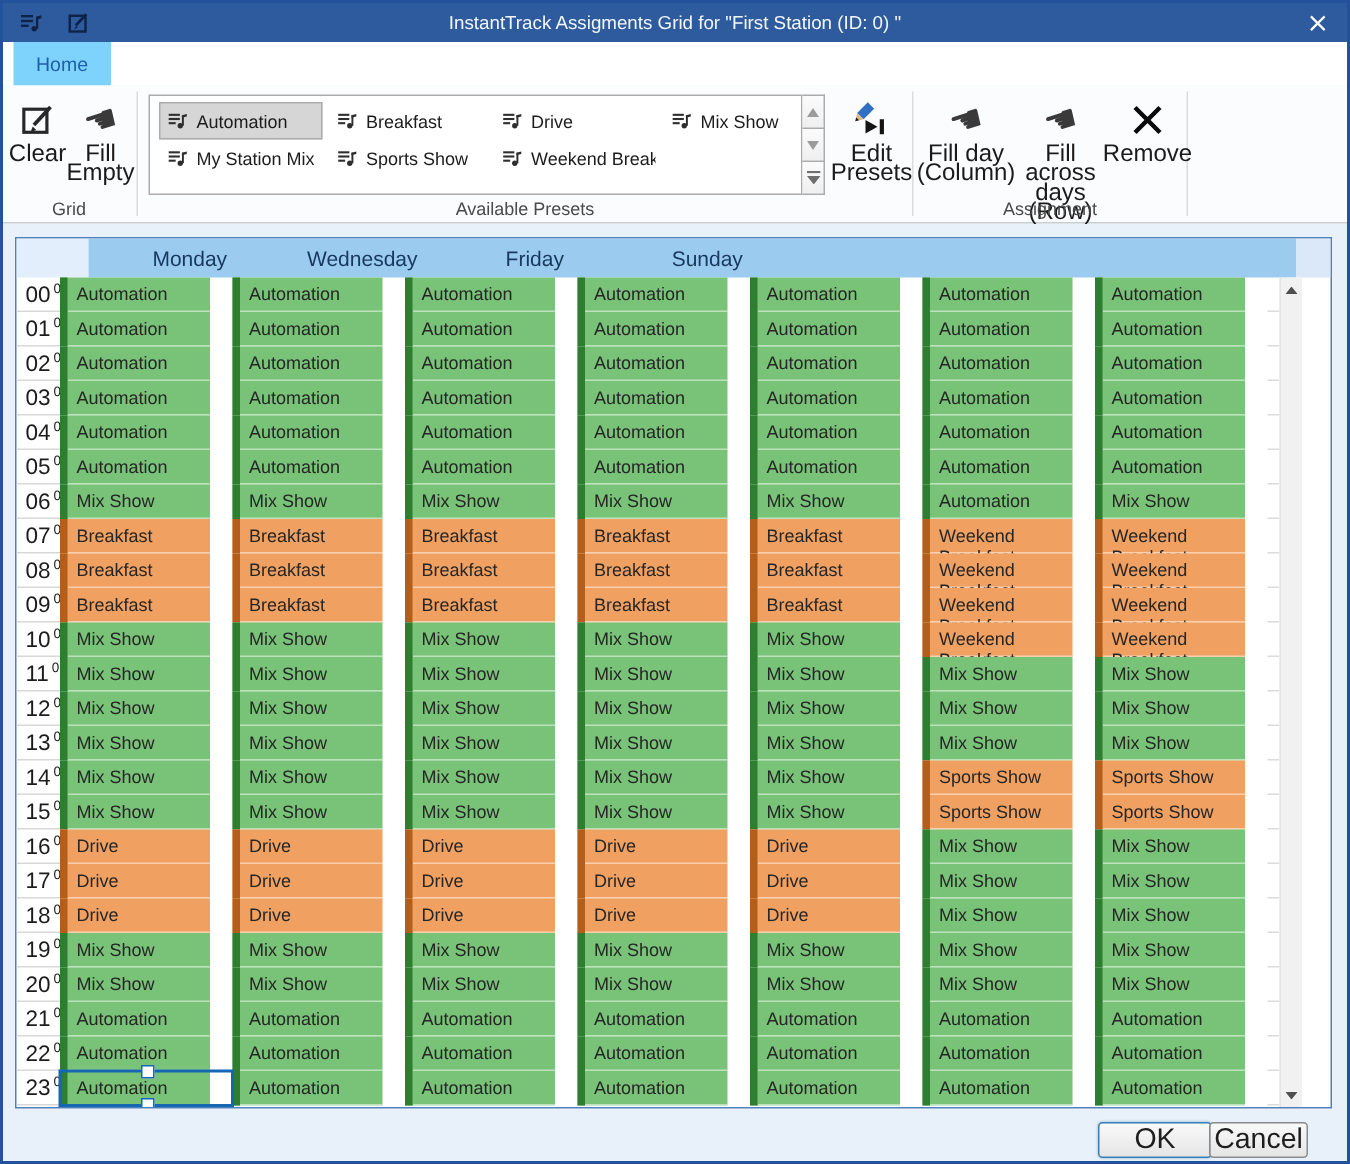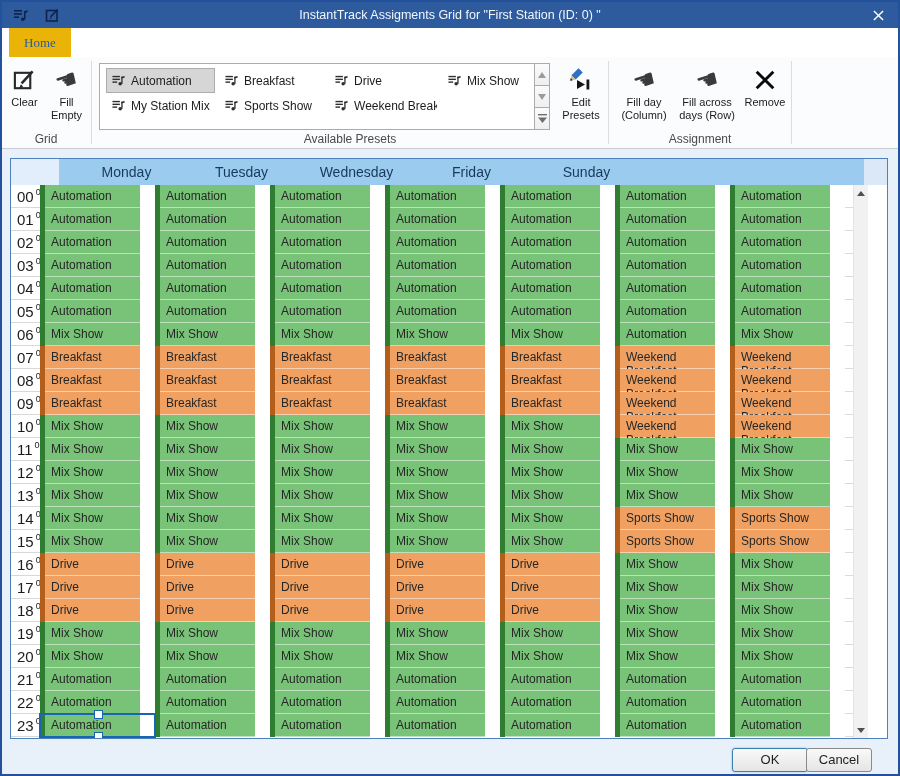--- a/index.html
+++ b/index.html
@@ -9,29 +9,29 @@
     border:2px solid #24519B; background:#E8F1FA; overflow:hidden;
   }
   
   .titlebar { position:relative; height:26px; background:#2D5B9E; display:flex; align-items:center; }
   .tb-icons { display:flex; gap:14px; margin-left:10px; }
   .tb-icon { width:17px; height:17px; display:flex; align-items:center; justify-content:center; cursor:default; }
   .tb-title { position:absolute; left:0; right:0; text-align:center; color:#F2F6FB; font-size:12.5px; }
   .tb-close { position:absolute; right:12px; top:6px; width:16px; height:15px; display:flex; align-items:center; justify-content:center; }
   
   .tabbar { height:29px; background:#FFFFFF; display:flex; align-items:stretch; }
-  .tab { margin-left:7px; padding:0 15px; background:#eab308; color:#1F5FA9; font-size:13px; display:flex; align-items:center;font-family:Liberation Serif, serif; }
+  .tab { margin-left:7px; padding:0 15px; background:#7dd3fc; color:#1F5FA9; font-size:13px; display:flex; align-items:center; }
   
   .ribbon { position:relative; height:92px; background:#FBFCFD; border-bottom:1px solid #C9CDD1; display:flex; }
   .rgroup { position:relative; padding-top:5px; height:100%; }
   .rgroup-label { position:absolute; bottom:2px; left:0; right:0; text-align:center; font-size:12px; color:#4A4A4A; }
   .rsep { width:1px; background:#DCDCDC; margin:4px 1px; }
   .bigbtn { display:flex; flex-direction:column; align-items:center; padding-top:2px; cursor:default; }
   .bigbtn .icon { height:32px; display:flex; align-items:center; justify-content:center; }
-  .bigbtn .blabel { font-size:11px; line-height:13px; color:#1B1B1B; text-align:center; }
+  .bigbtn .blabel { font-size:16px; line-height:13px; color:#1B1B1B; text-align:center; }
   .hand { font-family:"DejaVu Sans", sans-serif; font-size:25px; color:#3A3A3A; display:inline-block; transform:rotate(-18deg); line-height:1; }
   .group-grid { width:88px; display:flex; align-items:flex-start; padding-left:4px; }
   .group-grid .bigbtn:first-child { width:38px; }
   .group-grid .bigbtn:last-child { width:42px; }
   .group-presets { display:flex; align-items:flex-start; padding-left:6px; }
   .gallery {
     margin-top:1px; width:436px; height:67px; background:#FFF; border:1px solid #ABABAB;
     display:grid; grid-template-rows:repeat(2,25px); grid-auto-flow:column; grid-auto-columns:auto;
     padding:4px 2px 2px 6px; column-gap:4px;
   }
@@ -73,21 +73,21 @@
   }
   .cell.sel::before { top:-4px; }
   .cell.sel::after { bottom:-4px; }
   .gutter { width:8px; }
   .tick { height:23px; border-bottom:1px solid #DCDCDC; }
   .vscroll { width:15px; background:#F1F1F2; display:flex; flex-direction:column; border-left:1px solid #E4E4E4; }
   .varrow { height:16px; display:flex; align-items:center; justify-content:center; }
   .vtrack { flex:1; }
   
   .btn {
-    position:absolute; top:746px; height:24px; font-size:13px; color:#1E1E1E;
+    position:absolute; top:746px; height:24px; font-size:19px; color:#1E1E1E;
     background:linear-gradient(#F9F9F9,#E5E5E5); border-radius:3px; text-align:center; line-height:22px; cursor:default;
   }
   .btn-ok { right:90px; width:76px; border:1px solid #3C7FB1; box-shadow:0 0 2px rgba(60,127,177,0.6); }
   .btn-cancel { right:26px; width:66px; border:1px solid #8A8A8A; }
 </style>
 </head>
 <body>
 
 <div class="window">
 
@@ -318,21 +318,20 @@
     </div>
 
     <div class="rsep"></div>
   </div>
 
   <div class="sgrid">
     <div class="grid-header">
       <div class="corner"></div>
       <div class="day-band">
           <div class="day-h">Monday</div>
-          <div class="day-h">Tuesday</div>
           <div class="day-h">Wednesday</div>
           <div class="day-h">Friday</div>
           <div class="day-h">Sunday</div>
         </div>
       <div class="scroll-corner"></div>
     </div>
     <div class="grid-body">
       <div class="hours-col">
           <div class="hour-cell">
             <span class="hh">00</span>

